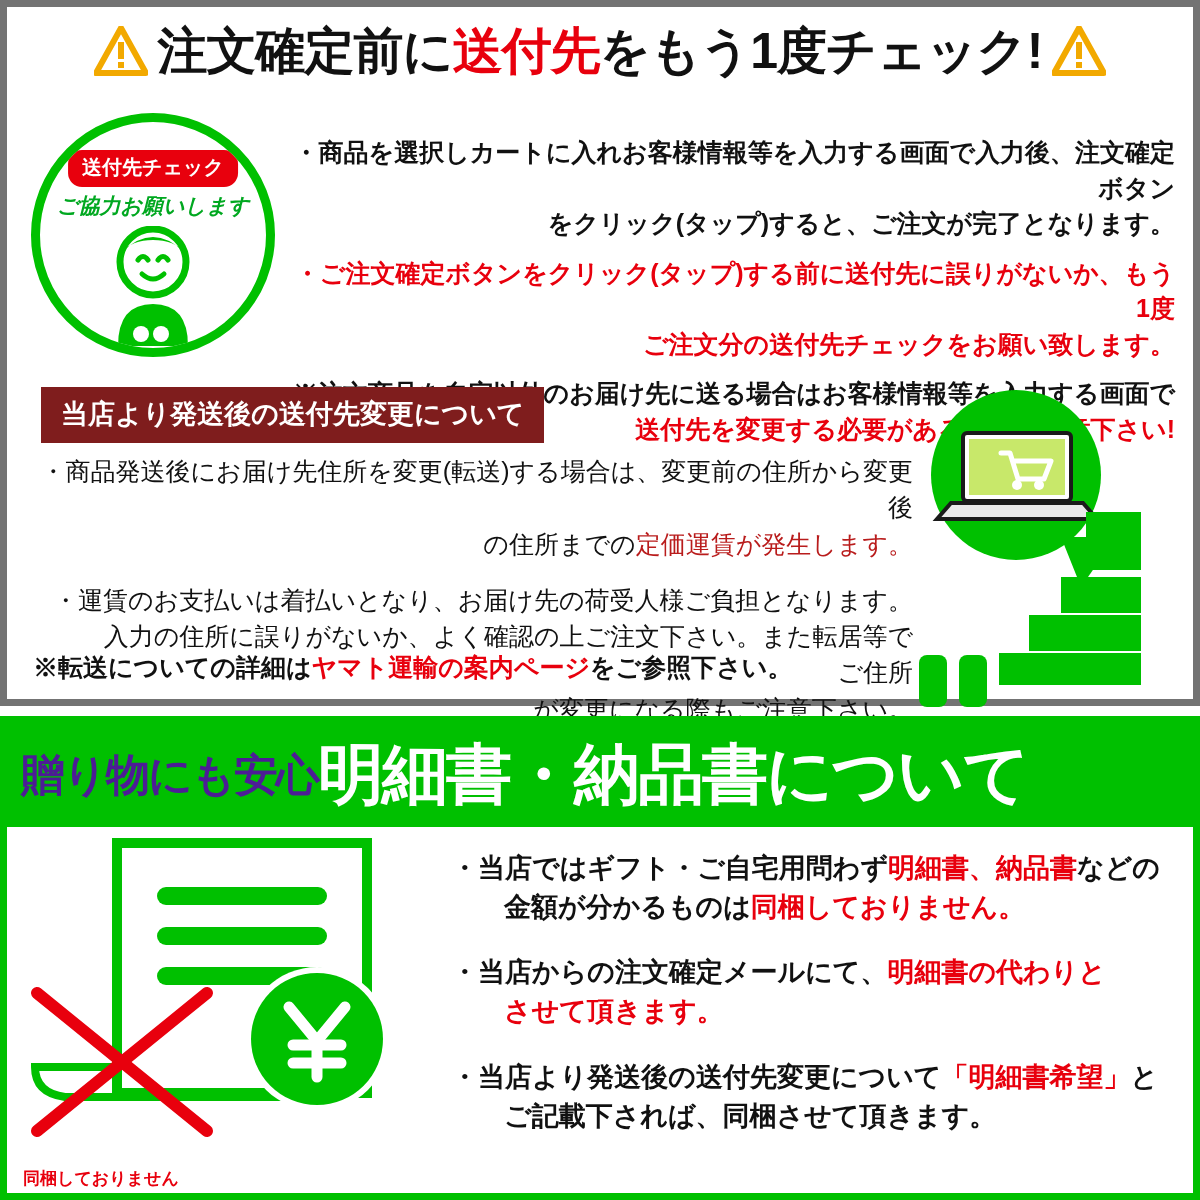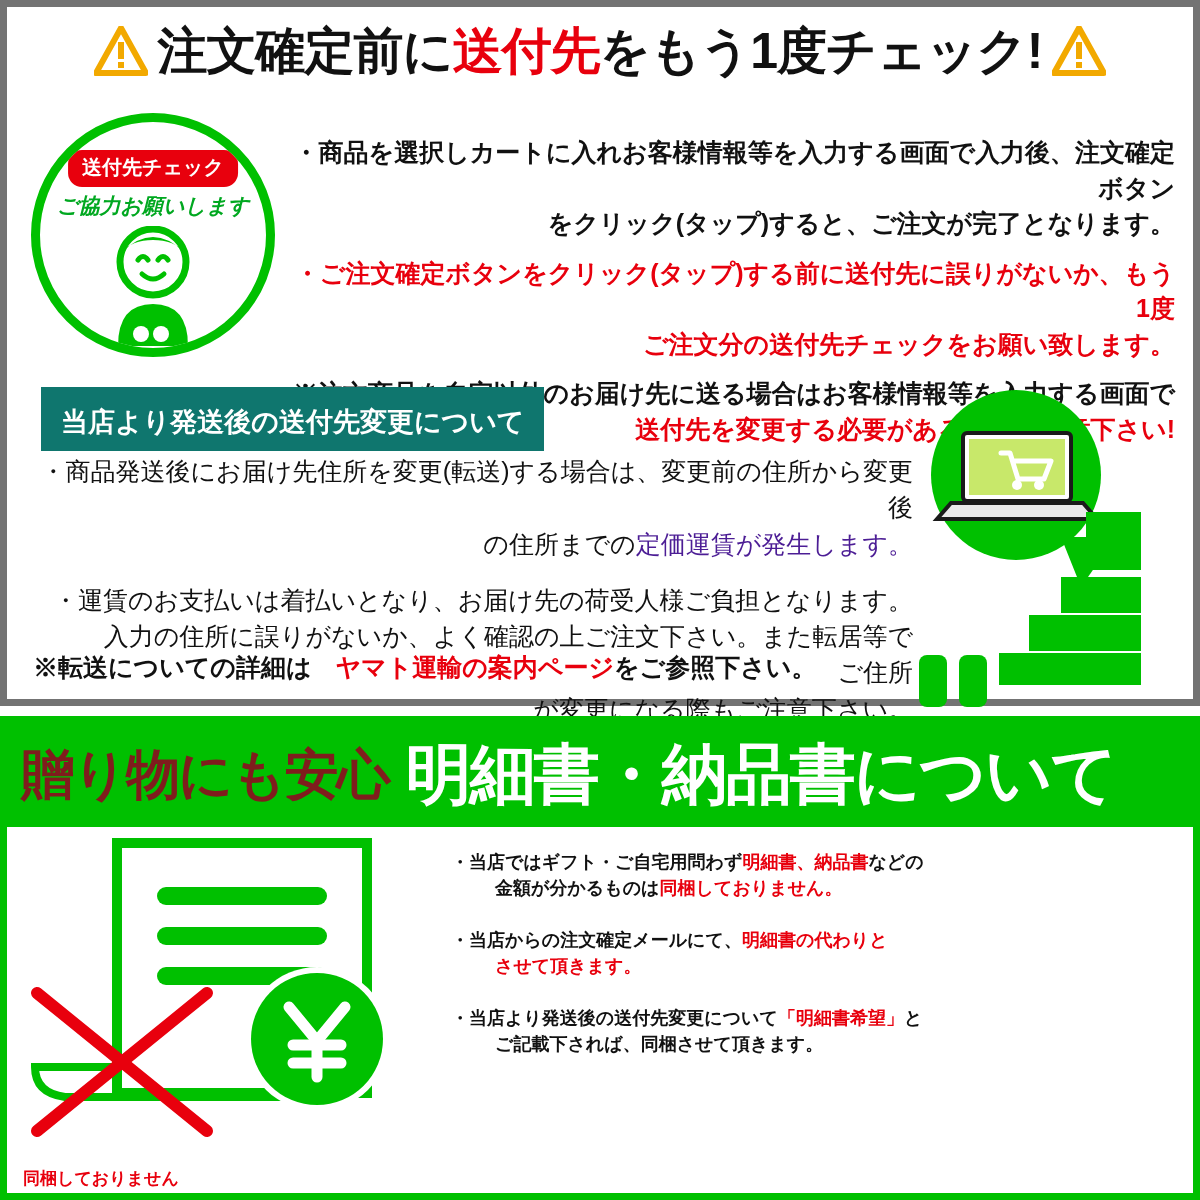--- a/index.html
+++ b/index.html
@@ -124,55 +124,55 @@
     text-indent: -24px;
     padding-left: 24px;
   }
   .p1-li .red { color: #e8000d; }
 
   
   .p1-banner {
     position: absolute;
     left: 34px;
     top: 292px;
-    background: #0f766e;
+    background: #7f1d1d;
     color: #ffffff;
     font-size: 27px;
     font-weight: bold;
-    padding: 17px 20px 11px;
+    padding: 9px 20px 11px;
     white-space: nowrap;
   }
 
   .p1-list2 {
     position: absolute;
     left: 26px;
     top: 358px;
     width: 880px;
   }
   .p1-li2 {
     font-size: 25px;
     font-weight: normal;
     line-height: 1.45;
     color: #111111;
     margin-bottom: 20px;
     text-indent: -24px;
     padding-left: 24px;
   }
-  .p1-li2 .red { color: #4c1d95; }
+  .p1-li2 .red { color: #b91c1c; }
 
   .p1-note {
     position: absolute;
     left: 26px;
     top: 556px;
     font-size: 25px;
     font-weight: bold;
     color: #111111;
     white-space: nowrap;
   }
-  .p1-note .red { color: #e8000d; margin-left: 24px; }
+  .p1-note .red { color: #e8000d; }
 
   
   .laptop-wrap {
     position: absolute;
     right: 32px;
     top: 292px;
     width: 250px;
     height: 330px;
   }
 
@@ -192,33 +192,33 @@
     left: 0; top: 0;
     width: 100%;
     height: 104px;
     background: #00c000;
     display: flex;
     align-items: center;
     padding-left: 14px;
     box-sizing: border-box;
   }
   .p2-h-small {
-    font-size: 54px;
-    font-weight: bold;
-    color: #7f1d1d;
+    font-size: 44px;
+    font-weight: bold;
+    color: #4c1d95;
     letter-spacing: -2px;
     white-space: nowrap;
   }
   .p2-h-big {
     font-size: 66px;
     font-weight: bold;
     color: #ffffff;
     letter-spacing: -2px;
     white-space: nowrap;
-    margin-left: 17px;
+    margin-left: 0;
   }
 
   .p2-body {
     position: absolute;
     left: 0;
     top: 104px;
     right: 0;
     bottom: 0;
   }
   .doc-illus {
@@ -237,21 +237,21 @@
     color: #e8000d;
     white-space: nowrap;
   }
   .p2-list {
     position: absolute;
     left: 444px;
     top: 22px;
     width: 720px;
   }
   .p2-li {
-    font-size: 18px;
+    font-size: 27px;
     font-weight: bold;
     line-height: 1.45;
     color: #111111;
     margin-bottom: 26px;
     text-indent: -26px;
     padding-left: 26px;
   }
   .p2-li .red { color: #e8000d; }
 </style>
 </head>

